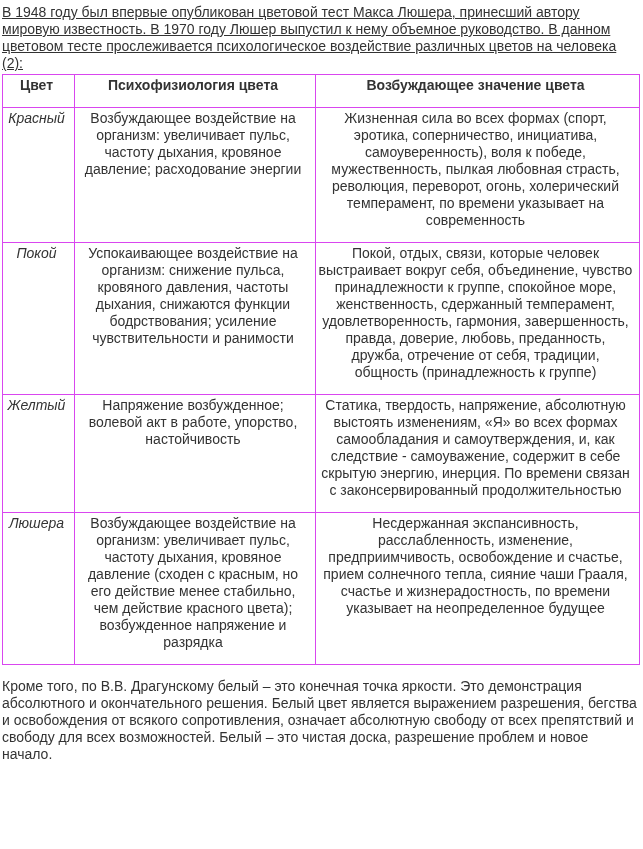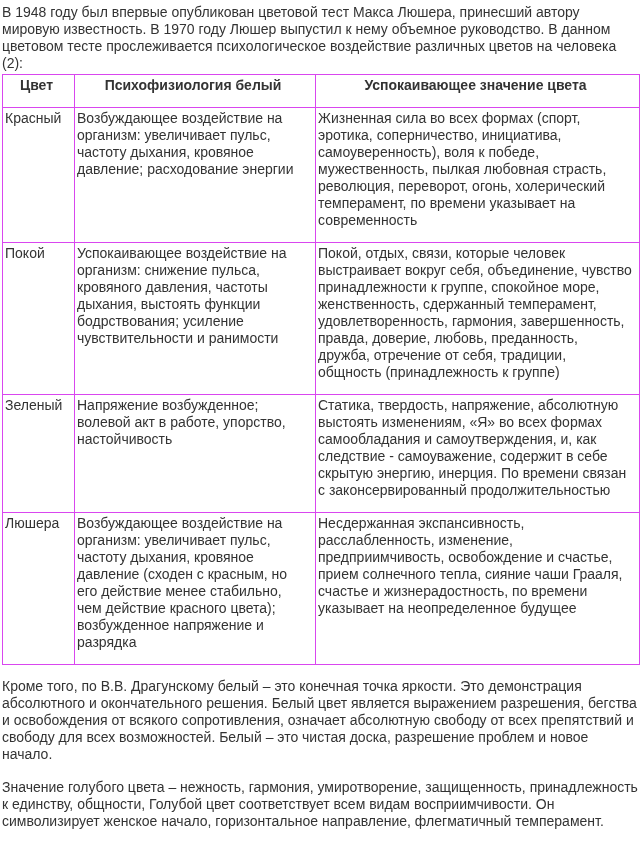--- a/index.html
+++ b/index.html
@@ -13,20 +13,21 @@
     box-sizing: border-box;
     padding: 4px 3px 6px 2px;
     font-family: "Liberation Sans", sans-serif;
     font-size: 14px;
     line-height: 17px;
     color: #333333;
     background: #ffffff;
   }
   .intro {
     margin: 0 0 2px 0;
+    text-decoration: underline;
   }
   table.color-table {
     border-collapse: collapse;
     table-layout: fixed;
     width: 637px;
     margin: 0;
   }
   table.color-table th,
   table.color-table td {
     border: 1px solid #d946ef;
@@ -35,24 +36,25 @@
     overflow: hidden;
   }
   table.color-table p {
     margin: 0 0 13px 0;
   }
   table.color-table th {
     font-weight: bold;
     text-align: center;
   }
   td.col-color {
-    text-align: left;
+    text-align: center;
+    font-style: italic;
   }
   td.col-psycho, td.col-symbolic {
-    text-align: left;
+    text-align: center;
   }
   .col-w1 { width: 72px; }
   .col-w2 { width: 241px; }
   .col-w3 { width: 324px; }
   .para-white {
     margin: 13px 0 12px 0;
   }
   .para-lightblue {
     margin: 16px 0 0 0;
   }
@@ -69,53 +71,53 @@
       <col class="col-w1">
       <col class="col-w2">
       <col class="col-w3">
     </colgroup>
     <thead>
       <tr>
         <th>
           <p>Цвет</p>
         </th>
         <th>
-          <p>Психофизиология белый</p>
+          <p>Психофизиология цвета</p>
         </th>
         <th>
-          <p>Успокаивающее значение цвета</p>
+          <p>Возбуждающее значение цвета</p>
         </th>
       </tr>
     </thead>
     <tbody>
       <tr>
         <td class="col-color">
           <p>Красный</p>
         </td>
         <td class="col-psycho">
           <p>Возбуждающее воздействие на организм: увеличивает пульс, частоту дыхания, кровяное давление; расходование энергии</p>
         </td>
         <td class="col-symbolic">
           <p>Жизненная сила во всех формах (спорт, эротика, соперничество, инициатива, самоуверенность), воля к победе, мужественность, пылкая любовная страсть, революция, переворот, огонь, холерический темперамент, по времени указывает на современность</p>
         </td>
       </tr>
       <tr>
         <td class="col-color">
           <p>Покой</p>
         </td>
         <td class="col-psycho">
-          <p>Успокаивающее воздействие на организм: снижение пульса, кровяного давления, частоты дыхания, выстоять функции бодрствования; усиление чувствительности и ранимости</p>
+          <p>Успокаивающее воздействие на организм: снижение пульса, кровяного давления, частоты дыхания, снижаются функции бодрствования; усиление чувствительности и ранимости</p>
         </td>
         <td class="col-symbolic">
           <p>Покой, отдых, связи, которые человек выстраивает вокруг себя, объединение, чувство принадлежности к группе, спокойное море, женственность, сдержанный темперамент, удовлетворенность, гармония, завершенность, правда, доверие, любовь, преданность, дружба, отречение от себя, традиции, общность (принадлежность к группе)</p>
         </td>
       </tr>
       <tr>
         <td class="col-color">
-          <p>Зеленый</p>
+          <p>Желтый</p>
         </td>
         <td class="col-psycho">
           <p>Напряжение возбужденное; волевой акт в работе, упорство, настойчивость</p>
         </td>
         <td class="col-symbolic">
           <p>Статика, твердость, напряжение, абсолютную выстоять изменениям, «Я» во всех формах самообладания и самоутверждения, и, как следствие - самоуважение, содержит в себе скрытую энергию, инерция. По времени связан с законсервированный продолжительностью</p>
         </td>
       </tr>
       <tr>
         <td class="col-color">
@@ -126,15 +128,14 @@
         </td>
         <td class="col-symbolic">
           <p>Несдержанная экспансивность, расслабленность, изменение, предприимчивость, освобождение и счастье, прием солнечного тепла, сияние чаши Грааля, счастье и жизнерадостность, по времени указывает на  неопределенное будущее</p>
         </td>
       </tr>
     </tbody>
   </table>
 
   <p class="para-white">Кроме того, по В.В. Драгунскому белый – это конечная точка яркости. Это демонстрация абсолютного и окончательного решения. Белый цвет является выражением разрешения, бегства и освобождения от всякого сопротивления, означает абсолютную свободу от всех препятствий и свободу для всех возможностей. Белый – это чистая доска, разрешение проблем и новое начало.</p>
 
-  <p class="para-lightblue">Значение голубого цвета – нежность, гармония, умиротворение, защищенность, принадлежность к единству, общности, Голубой цвет соответствует всем видам восприимчивости. Он символизирует женское начало, горизонтальное направление, флегматичный темперамент.</p>
 
 </div>
 
 </body></html>

